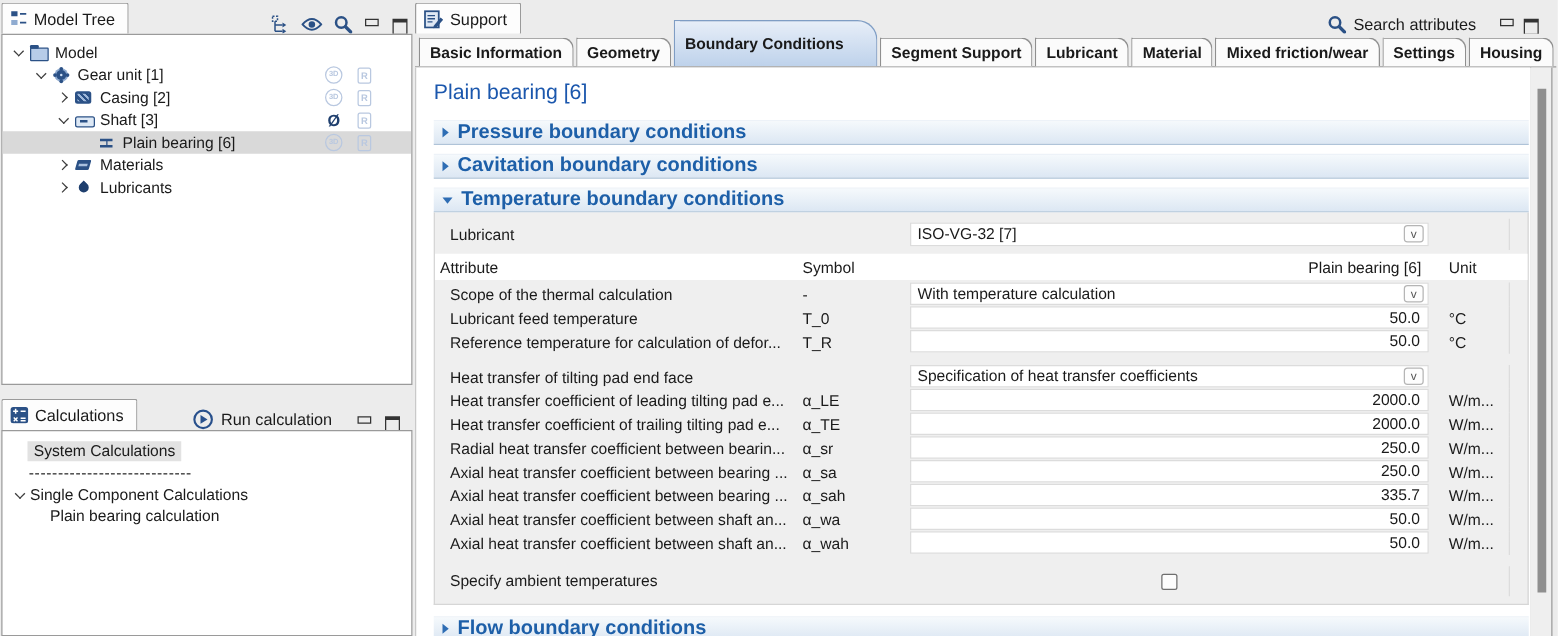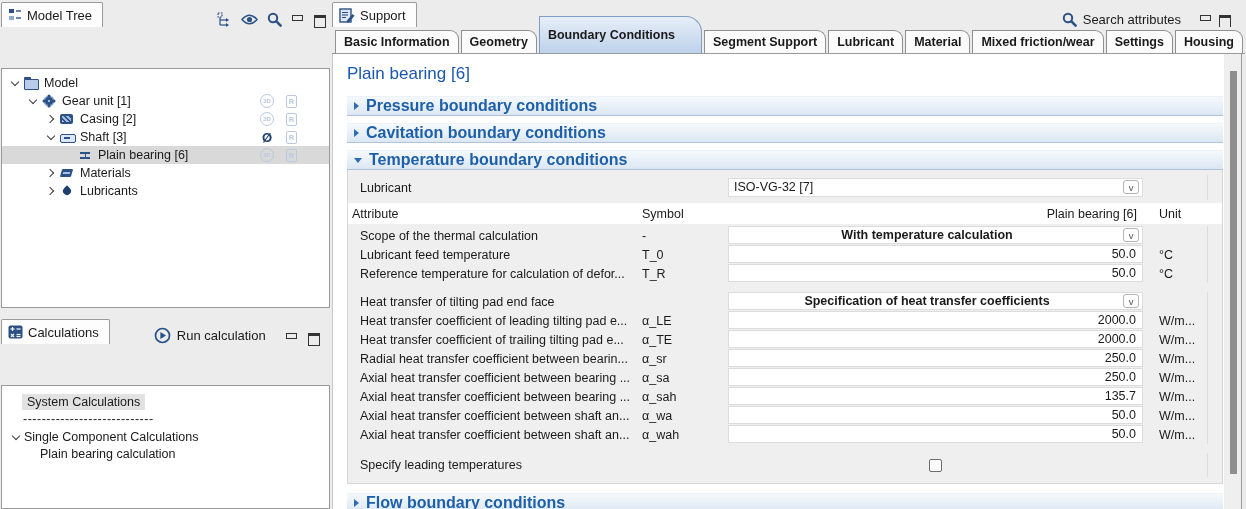--- a/index.html
+++ b/index.html
@@ -12,21 +12,21 @@
   .ptab { display:flex; align-items:center; gap:5px; height:25px; padding:0 10px 0 6px;
           background:#fdfdfd; border:1px solid #9a9a9a; border-bottom:none; border-radius:2px 2px 0 0; font-size:13px; }
   .chrome-btns { display:flex; align-items:center; gap:9px; margin-left:auto; padding-right:10px; }
   .ico-min, .ico-max { width:13px; height:13px; display:inline-block; cursor:pointer; }
   .ico-min::before { content:""; display:block; width:9px; height:4px; border:1px solid #333; margin:2px auto 0; }
   .ico-max::before { content:""; display:block; width:10px; height:9px; border:1px solid #333; border-top-width:3px; margin:2px auto 0; }
 
   
   .panel-modeltree { position:absolute; left:1px; top:1px; width:329px; height:307px; }
   .panel-calc      { position:absolute; left:1px; top:318px; width:329px; height:191px; }
-  .panel-body { position:absolute; left:0; right:0; top:26px; bottom:0; background:#fff; border:1px solid #9a9a9a; overflow:hidden;margin-top:41px; }
+  .panel-body { position:absolute; left:0; right:0; top:26px; bottom:0; background:#fff; border:1px solid #9a9a9a; overflow:hidden; }
   .toolbar-icons { display:flex; align-items:center; gap:9px; margin-left:auto; padding-right:4px; }
   .tb-icon { display:inline-flex; align-items:center; cursor:pointer; }
 
   
   .tree { padding-top:5px; }
   .titem { display:flex; align-items:center; height:18px; cursor:pointer; padding-right:0; }
   .titem.selected { background:#d9d9d9; }
   .titem[data-level="0"] { padding-left:6px; }
   .titem[data-level="1"] { padding-left:24px; }
   .titem[data-level="2"] { padding-left:42px; }
@@ -100,21 +100,21 @@
   .c-symbol { width:90px; padding-left:4px; white-space:nowrap; }
   .c-value  { width:415px; display:flex; align-items:center; }
   .c-unit   { width:56px; padding-left:8px; margin-left:8px; white-space:nowrap; }
   .c-extra  { flex:1; align-self:stretch; border-left:1px solid #dcdcdc; }
   .field { flex:1; height:18px; background:#fff; border:1px solid #dcdcdc; margin-top:-1px; display:flex; align-items:center; padding:0 3px 0 5px; cursor:text; }
   .field .val { flex:1; text-align:right; padding-right:3px; white-space:nowrap; overflow:hidden; }
   .vbtn { display:none; width:16px; height:14px; border:1px solid #b5b5b5; border-radius:3px; background:#fdfdfd;
           align-items:center; justify-content:center; cursor:pointer; flex:none; }
   .vbtn::after { content:"v"; font-size:9.5px; color:#555; }
   .trow.dropdown .vbtn { display:inline-flex; }
-  .trow.dropdown .val { text-align:center;font-weight:bold; }
+  .trow.dropdown .val { text-align:left; }
   .cbx { display:none; width:13px; height:13px; border:1px solid #6e6e6e; border-radius:2px; background:#fcfcfc; margin:0 auto; cursor:pointer; }
   .trow.checkbox { height:24px; }
   .trow.checkbox .cbx { display:block; }
   .lubrow { display:flex; align-items:center; height:25px; }
   .hrow { display:flex; align-items:center; height:21px; background:#fff; margin:3px 0 2px 0; }
   .hrow .c-label { padding-left:4px; }
   .hrow .c-comp { width:415px; text-align:right; padding-right:6px; white-space:nowrap; }
   .hrow .c-extra { border-left:none; }
 
   
@@ -489,21 +489,21 @@
 
                 </div>
                 <div class="c-unit">W/m...</div>
                 <div class="c-extra"></div>
               </div>
               <div class="trow">
                 <div class="c-label">Axial heat transfer coefficient between bearing ...</div>
                 <div class="c-symbol">α_sah</div>
                 <div class="c-value">
                   <div class="field">
-                    <span class="val">135.7</span>
+                    <span class="val">335.7</span>
 
                   </div>
 
                 </div>
                 <div class="c-unit">W/m...</div>
                 <div class="c-extra"></div>
               </div>
               <div class="trow">
                 <div class="c-label">Axial heat transfer coefficient between shaft an...</div>
                 <div class="c-symbol">α_wa</div>
@@ -524,21 +524,21 @@
                   <div class="field">
                     <span class="val">50.0</span>
 
                   </div>
 
                 </div>
                 <div class="c-unit">W/m...</div>
                 <div class="c-extra"></div>
               </div>
               <div class="trow checkbox gap">
-                <div class="c-label">Specify leading temperatures</div>
+                <div class="c-label">Specify ambient temperatures</div>
                 <div class="c-symbol"></div>
                 <div class="c-value">
 
                   <span class="cbx"></span>
                 </div>
                 <div class="c-unit"></div>
                 <div class="c-extra"></div>
               </div>
             </div>
         </div>

